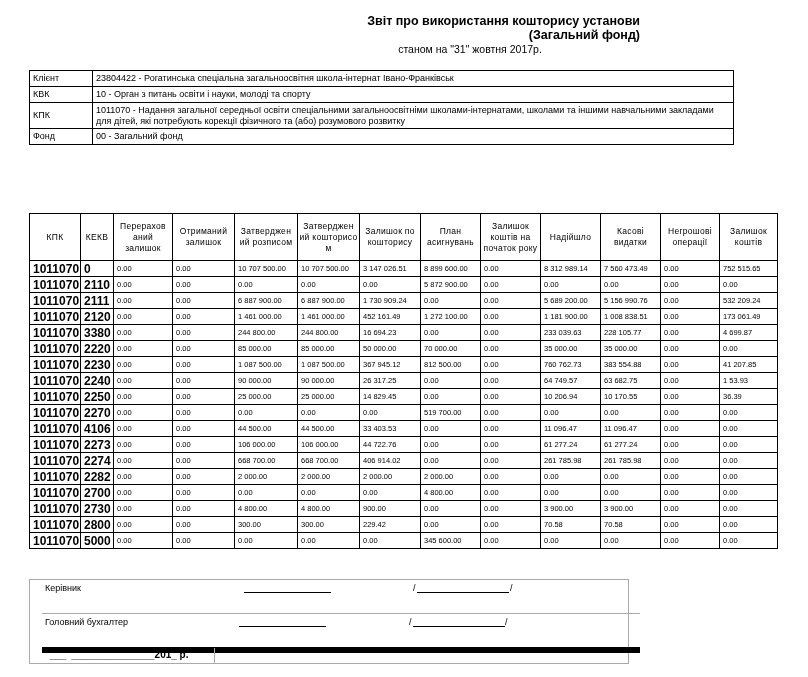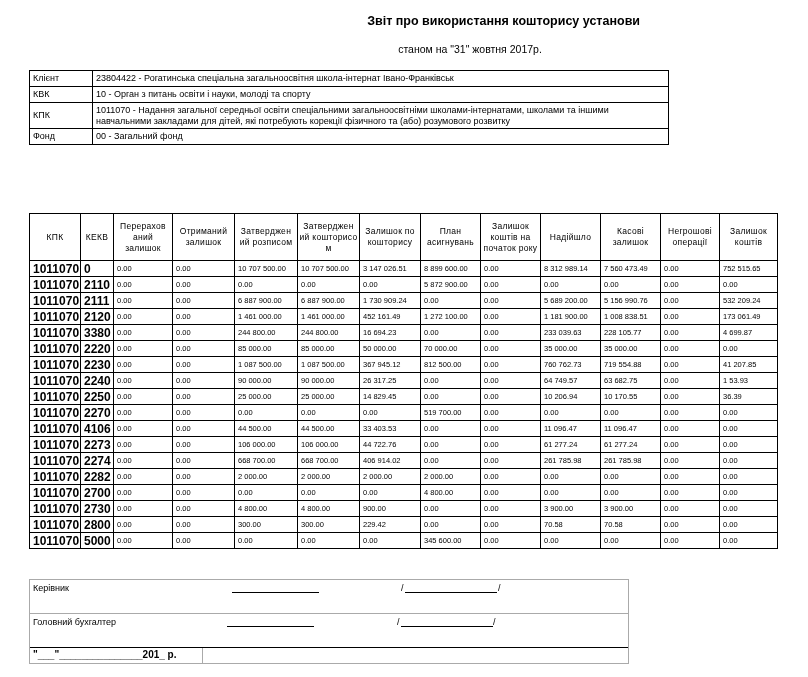--- a/index.html
+++ b/index.html
@@ -4,49 +4,50 @@
 <style>
   html, body { margin:0; padding:0; background:#ffffff; }
   body { width:808px; height:677px; position:relative; overflow:hidden;
          font-family:"Liberation Sans", sans-serif; color:#000; }
   .title { position:absolute; left:300px; top:14px; width:340px; text-align:right;
            font-weight:bold; font-size:12.5px; line-height:14px; }
   .subtitle { position:absolute; left:300px; top:43px; width:340px; text-align:center;
               font-size:10.5px; line-height:12px; }
   table { border-collapse:collapse; position:absolute; }
   td, th { border:1px solid #000; padding:0 3px; font-weight:normal; font-size:9px; }
-  .info { left:29px; top:70px; width:640px; }
+  .info { left:29px; top:70px; width:705px; }
   .info td { height:15px; line-height:11px; vertical-align:middle; font-size:9px; }
   .info td.lbl { width:56px; white-space:nowrap; }
   .info tr.tall td { height:25px; }
   .data { left:29px; top:213px; width:748px; table-layout:fixed; }
   .data th { height:46px; text-align:center; vertical-align:middle; font-size:8.5px;
              line-height:11px; letter-spacing:0.3px; padding:0 1px; }
   .data td { height:15px; font-size:7.5px; white-space:nowrap; vertical-align:middle;
              padding:0 3px; line-height:10px; }
   .data td.kpk, .data td.kekv { font-size:12px;font-weight:bold; }
   .sig { position:absolute; left:29px; top:579px; width:598px; height:83px;
          border:1px solid #aaa; }
-  .sig .row { position:absolute; left:0; width:598px; font-size:9px; }
+  .sig .row { position:absolute; left:12px; width:598px; font-size:9px; }
   .sig .r1 { top:0; height:33px; border-bottom:1px solid #aaa; }
-  .sig .r2 { top:34px; height:33px; border-bottom:1px solid #000000; }
+  .sig .r2 { top:34px; height:33px; border-bottom:6px solid #000000; }
   .sig .r3 { top:68px; height:15px; }
   .sig .lbl { position:absolute; left:3px; top:3px; }
   .sig .line1 { position:absolute; top:12px; width:87px; border-bottom:1px solid #000; }
   .sig .slash { position:absolute; top:3px; font-size:9px; }
   .sig .line2 { position:absolute; top:12px; width:92px; border-bottom:1px solid #000; }
   .sig .date { position:absolute; left:3px; top:1px; font-weight:bold; font-size:10px; }
   .sig .datecell { position:absolute; left:0; top:0; width:172px; height:15px;
                    border-right:1px solid #aaa; }
 </style>
 </head>
 <body>
 
 <div class="title">
   <div>Звіт про використання кошторису установи</div>
+  <div>(Загальний фонд)</div>
 </div>
 <div class="subtitle">станом на "31" жовтня 2017р.</div>
 
 <table class="info">
   <tbody id="info-body">
       <tr>
         <td class="lbl">Клієнт</td>
         <td>23804422 - Рогатинська спеціальна загальноосвітня школа-інтернат Івано-Франківськ</td>
       </tr>
       <tr>
@@ -85,21 +86,21 @@
         <th>КПК</th>
         <th>КЕКВ</th>
         <th>Перерахов аний залишок</th>
         <th>Отриманий залишок</th>
         <th>Затверджен ий розписом</th>
         <th>Затверджен ий кошторисо м</th>
         <th>Залишок по кошторису</th>
         <th>План асигнувань</th>
         <th>Залишок коштів на початок року</th>
         <th>Надійшло</th>
-        <th>Касові залишок</th>
+        <th>Касові видатки</th>
         <th>Негрошові операції</th>
         <th>Залишок коштів</th>
       </tr>
     </thead>
   <tbody id="data-body">
       <tr>
         <td class="kpk">1011070</td>
         <td class="kekv">0</td>
         <td>0.00</td>
         <td>0.00</td>
@@ -192,21 +193,21 @@
         <td class="kpk">1011070</td>
         <td class="kekv">2230</td>
         <td>0.00</td>
         <td>0.00</td>
         <td>1 087 500.00</td>
         <td>1 087 500.00</td>
         <td>367 945.12</td>
         <td>812 500.00</td>
         <td>0.00</td>
         <td>760 762.73</td>
-        <td>719 554.88</td>
+        <td>383 554.88</td>
         <td>0.00</td>
         <td>41 207.85</td>
       </tr>
       <tr>
         <td class="kpk">1011070</td>
         <td class="kekv">2240</td>
         <td>0.00</td>
         <td>0.00</td>
         <td>90 000.00</td>
         <td>90 000.00</td>

